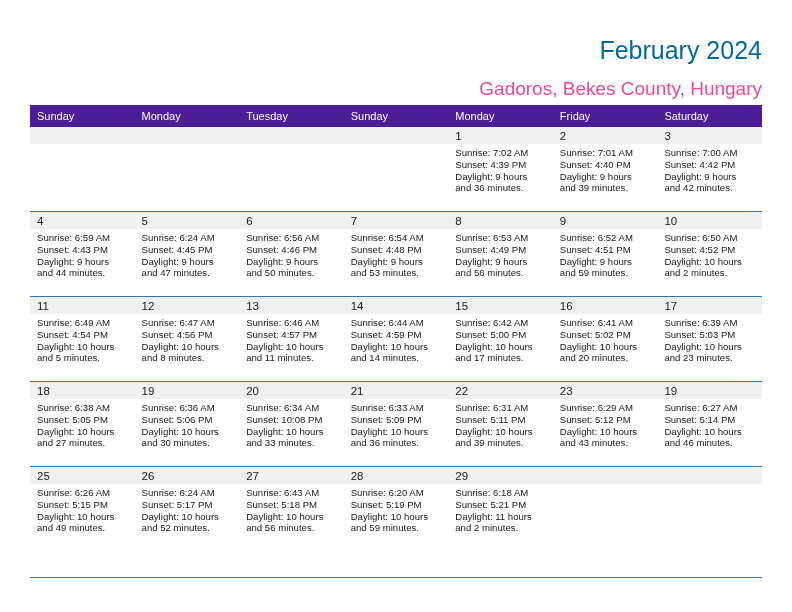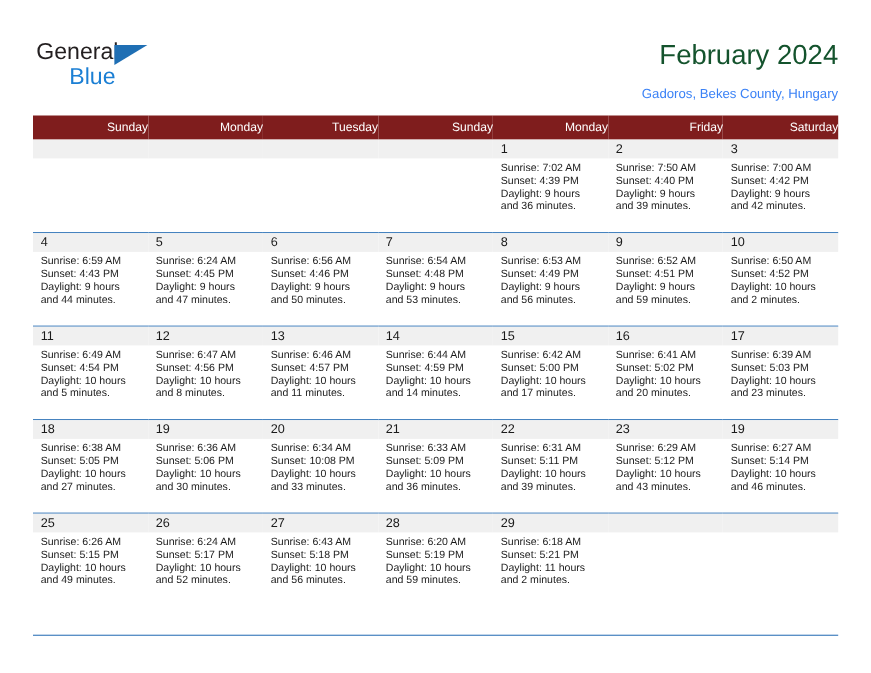--- a/index.html
+++ b/index.html
@@ -65,50 +65,50 @@
     color: #1b7fd4;
     line-height: 24px;
     font-family: "Liberation Sans", sans-serif;
   }
 
   .title {
     position: absolute;
     right: 30px;
     top: 36px;
     font-size: 25px;
-    color: #14532d;
+    color: #0369a1;
     text-align: right;
     white-space: nowrap;
   }
   .subtitle {
     position: absolute;
     right: 30px;
     top: 78px;
-    font-size: 12px;
-    color: #3b82f6;
+    font-size: 19px;
+    color: #ec4899;
     text-align: center;
     white-space: nowrap;
   }
 
   
   .cal {
     position: absolute;
     left: 30px;
     top: 105px;
     width: 732px;
     border-collapse: collapse;
     table-layout: fixed;
   }
 
   .cal th {
-    background: #7f1d1d;
+    background: #4c1d95;
     color: #ffffff;
     font-size: 11px;
     font-weight: normal;
-    text-align: right;
+    text-align: left;
     padding: 5px 0 5px 7px;
     height: 11px;
     vertical-align: middle;
     border: none;
   }
 
   .cal td {
     vertical-align: top;
     padding: 0;
     border: none;
@@ -156,25 +156,20 @@
     background: #3276b8;
   }
 </style>
 </head>
 <body>
 
 <div class="page">
 
   <div class="top">
 
-    <div class="logo">
-      <span class="logo-general">General</span>
-      <span class="logo-tri"></span>
-      <span class="logo-blue">Blue</span>
-    </div>
 
     <div class="title">February 2024</div>
     <div class="subtitle">Gadoros, Bekes County, Hungary</div>
   </div>
 
   <table class="cal">
     <thead>
       <tr>
         <th>Sunday</th>
         <th>Monday</th>
@@ -240,21 +235,21 @@
             <div>Sunset: 4:39 PM</div>
             <div>Daylight: 9 hours</div>
             <div>and 36 minutes.</div>
           </div>
         </div>
           </td>
         <td>
             <div class="cell-inner">
           <div class="daynum-strip">2</div>
           <div class="details">
-            <div>Sunrise: 7:50 AM</div>
+            <div>Sunrise: 7:01 AM</div>
             <div>Sunset: 4:40 PM</div>
             <div>Daylight: 9 hours</div>
             <div>and 39 minutes.</div>
           </div>
         </div>
           </td>
         <td>
             <div class="cell-inner">
           <div class="daynum-strip">3</div>
           <div class="details">

